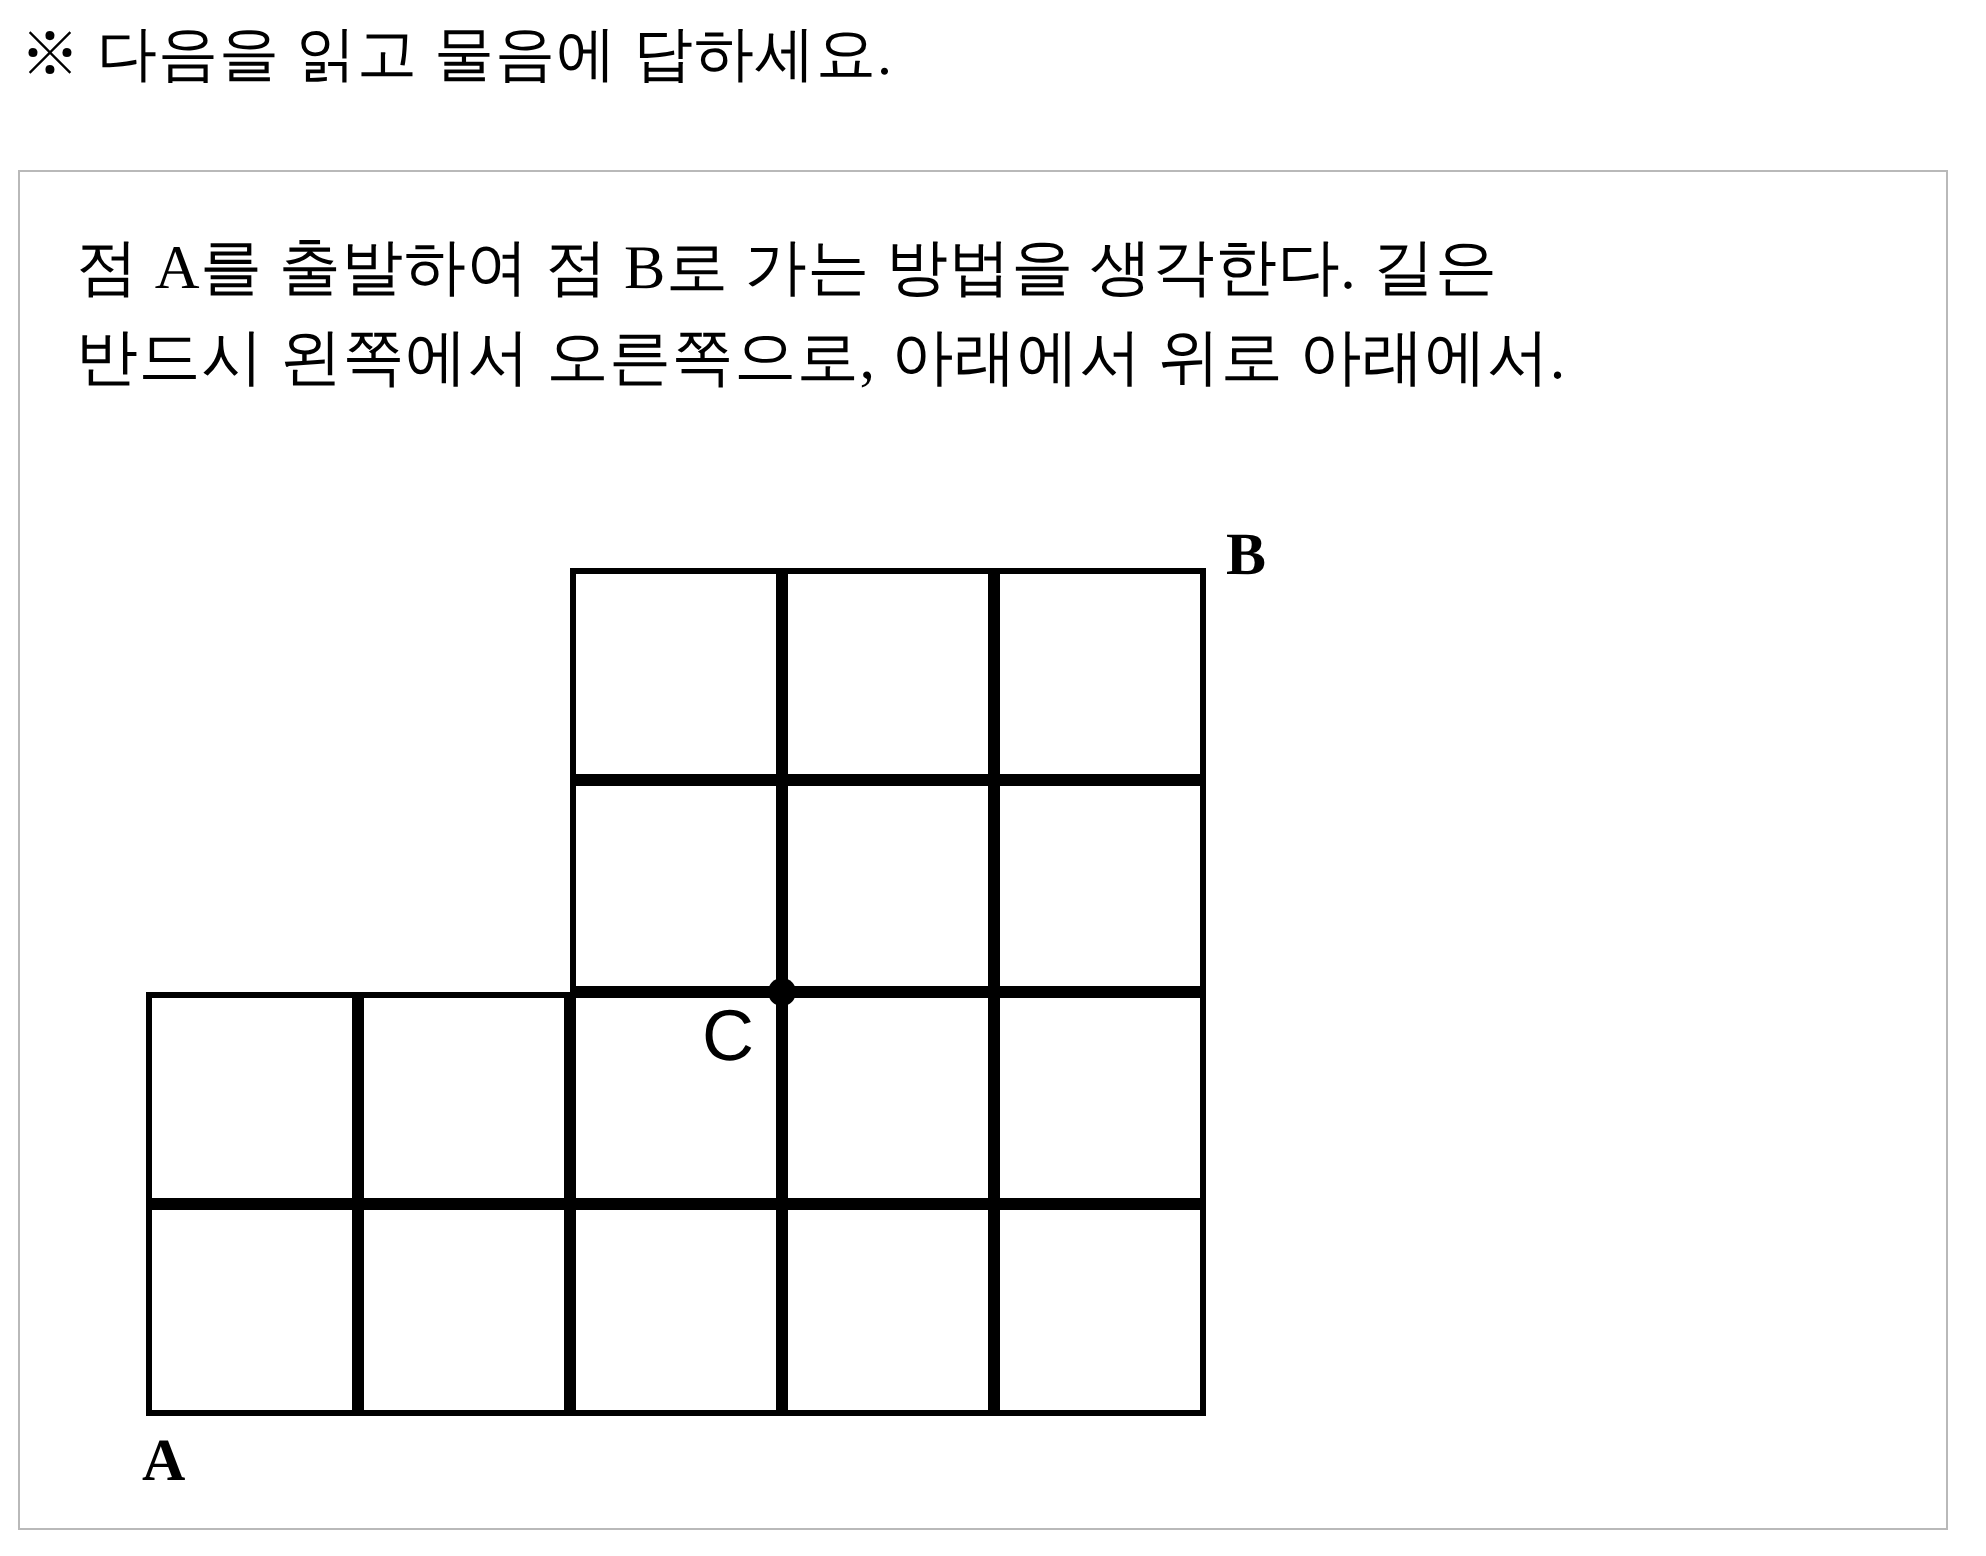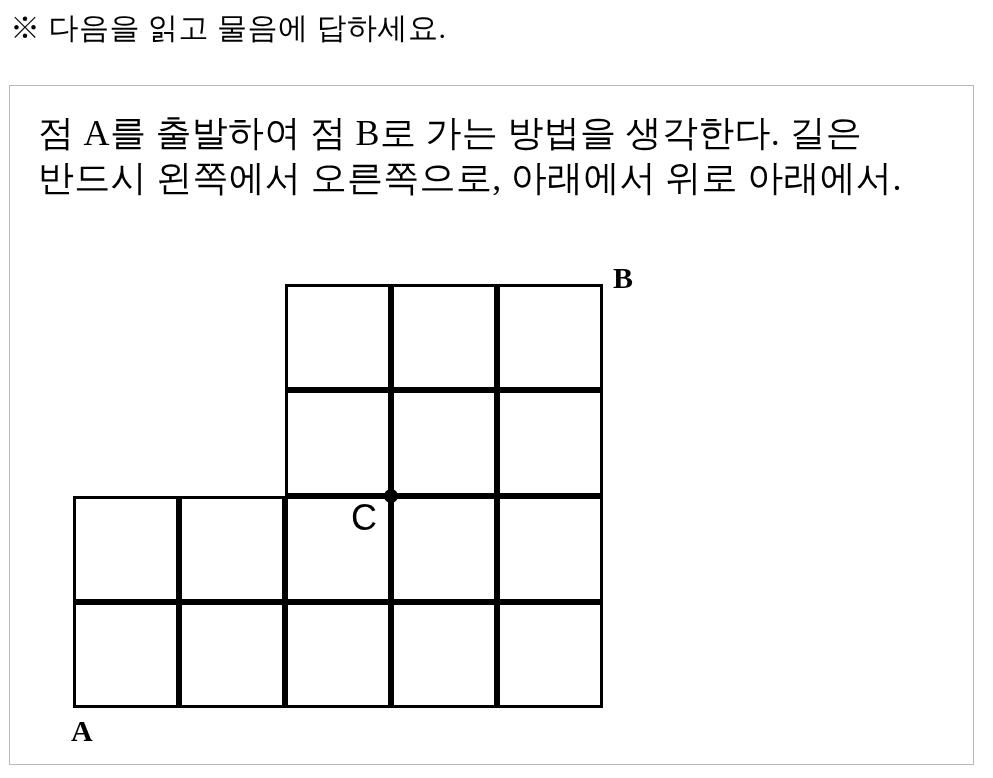--- a/index.html
+++ b/index.html
@@ -36,21 +36,21 @@
     width: 965px;
     height: 680px;
     border: 1px solid #b9b9b9;
     box-sizing: border-box;
   }
   .stem {
     position: absolute;
     left: 28px;
     top: 25px;
     width: 910px;
-    font-size: 36px;
+    font-size: 31px;
     line-height: 45px;
     letter-spacing: 0.3px;
   }
   .stem .line {
     display: block;
     white-space: nowrap;
   }
   
   .figure {
     position: absolute;

